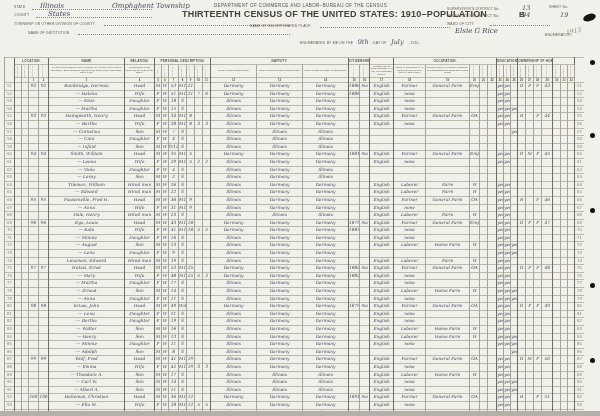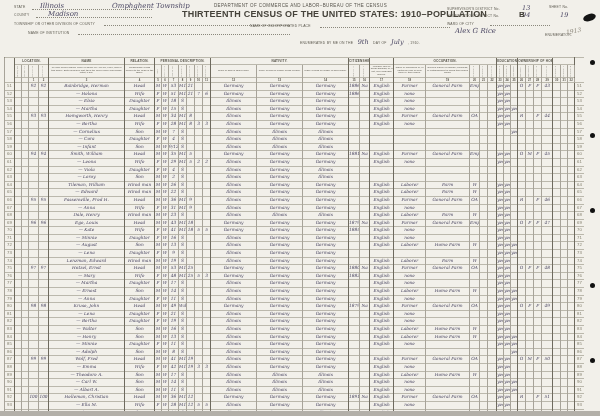--- a/index.html
+++ b/index.html
@@ -44,21 +44,21 @@
 </head>
 <body>
 
 <div id="paper">
 
   <div class="abs plabel" style="left:14px;top:5px;">STATE</div>
   <div class="abs hw hwbig" style="left:40px;top:2px;">Illinois</div>
   <div class="abs rule" style="left:32px;top:1px;width:120px;"></div>
 
   <div class="abs plabel" style="left:14px;top:13px;">COUNTY</div>
-  <div class="abs hw hwbig" style="left:48px;top:10px;">Madison</div>
+  <div class="abs hw hwbig" style="left:48px;top:10px;">States</div>
   <div class="abs rule" style="left:36px;top:9px;width:116px;"></div>
 
   <div class="abs plabel" style="left:14px;top:22px;">TOWNSHIP OR OTHER DIVISION OF COUNTY</div>
   <div class="abs hw hwbig" style="left:112px;top:2px;">Omphghent Township</div>
   <div class="abs rule" style="left:104px;top:17px;width:186px;"></div>
 
   <div class="abs plabel" style="left:28px;top:31px;">NAME OF INSTITUTION</div>
   <div class="abs rule" style="left:78px;top:26px;width:212px;"></div>
 
   <div id="dept" class="abs">DEPARTMENT OF COMMERCE AND LABOR–BUREAU OF THE CENSUS</div>
@@ -67,21 +67,21 @@
   <div class="abs plabel" style="left:250px;top:24px;">NAME OF INCORPORATED PLACE</div>
   <div class="abs rule" style="left:320px;top:19px;width:130px;"></div>
 
   <div class="abs" style="left:300px;top:30px;white-space:nowrap;">
     <span class="plabel">ENUMERATED BY ME ON THE</span>
     <span class="hw" style="font-size:6.5px;">9th</span>
     <span class="plabel">DAY OF</span>
     <span class="hw" style="font-size:6.5px;">July</span>
     <span class="plabel">, 1910.</span>
   </div>
-  <div class="abs hw" style="left:455px;top:27px;font-size:7px;white-space:nowrap;">Alex G Rice</div>
+  <div class="abs hw" style="left:455px;top:27px;font-size:7px;white-space:nowrap;">Elsie G Rice</div>
   <div class="abs plabel" style="left:545px;top:33px;">ENUMERATOR.</div>
 
   <div class="abs plabel" style="left:447px;top:7px;">SUPERVISOR'S DISTRICT No.</div>
   <div class="abs hw" style="left:522px;top:4px;font-size:6.5px;">13</div>
   <div class="abs plabel" style="left:447px;top:14px;">ENUMERATION DISTRICT No.</div>
   <div class="abs hw" style="left:522px;top:11px;font-size:6.5px;">94</div>
   <div class="abs plabel" style="left:549px;top:5px;">SHEET No.</div>
   <div class="abs hw" style="left:560px;top:11px;font-size:6.5px;">19</div>
   <div id="bigB" class="abs">B</div>
   <div class="abs plabel" style="left:447px;top:22px;">WARD OF CITY</div>

